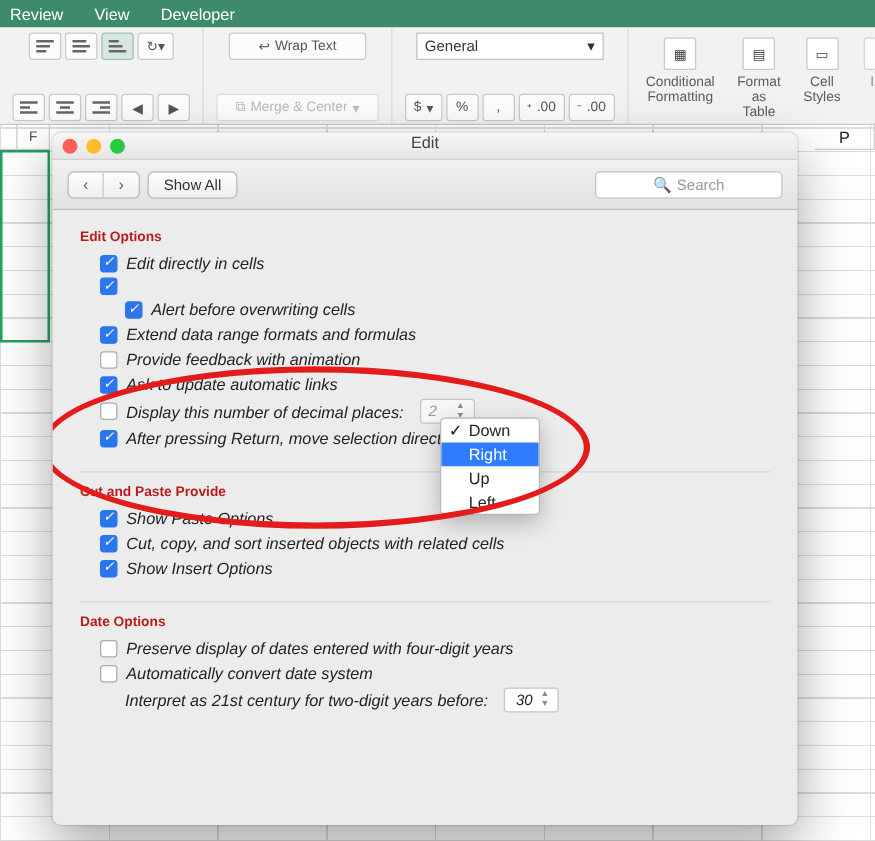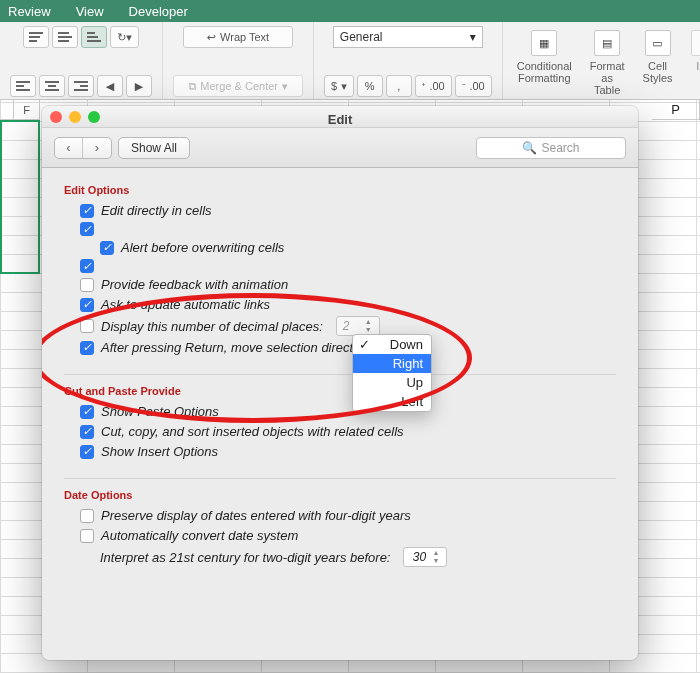--- a/index.html
+++ b/index.html
@@ -70,25 +70,24 @@
   }
   
   .prefwin {
     position:absolute; left:42px; top:106px; width:596px; height:554px;
     border-radius:7px; overflow:hidden;
     box-shadow:0 18px 45px rgba(0,0,0,.35), 0 0 0 1px rgba(0,0,0,.1);
     background:#ececec;
     display:flex; flex-direction:column;
   }
   .titlebar {
-    height:22px; display:flex; align-items:flex-end; justify-content:center;
+    height:22px; display:flex; align-items:flex-start; justify-content:center;
     font-size:13px; color:#424242; position:relative;
     background:linear-gradient(#f6f6f6,#e5e5e5);
     border-bottom:1px solid #d0d0d0;
-    font-weight:bold;
   }
   .traffic { position:absolute; left:8px; top:5px; display:flex; gap:7px;}
   .traffic i { width:12px; height:12px; border-radius:50%; display:block;}
   .tr-r{background:#ff5f57;} .tr-y{background:#ffbd2e;} .tr-g{background:#28c940;}
   .toolbar {
     height:40px; background:linear-gradient(#f0f0f0,#e2e2e2);
     border-bottom:1px solid #bcbcbc;
     display:flex; align-items:center; padding:0 12px; gap:6px;
   }
   .segbtn {
@@ -128,21 +127,21 @@
     width:44px; height:20px; border:1px solid #c4c4c4; background:#f7f7f7;
     display:inline-flex; align-items:center; padding:0 18px 0 6px;
     font-size:12px; color:#999; position:relative; border-radius:3px; margin-left:6px;
   }
   .num.enabled{background:#fff;color:#222;justify-content:center;}
   .num .st{position:absolute;right:2px;top:1px;width:12px;display:flex;flex-direction:column;font-size:7px;color:#888;line-height:8px;}
   
   .popup {
     position:absolute; width:80px; background:#fff; border:1px solid #b8b8b8;
     box-shadow:0 6px 18px rgba(0,0,0,.25);
-    border-radius:4px; font-size:13px; overflow:hidden; z-index:50;text-align:right;
+    border-radius:4px; font-size:13px; overflow:hidden; z-index:50;
   }
   .popup div { padding:2px 8px 2px 22px; position:relative;}
   .popup div.check::before{content:"✓"; position:absolute; left:6px;}
   .popup div.sel{background:#2f7cff;color:#fff;}
   hr.sep{border:none;border-top:1px solid #d4d4d4;margin:10px 0;}
   
   .redring {
     position:absolute; border:5px solid #e41b1b; border-radius:50%;
     pointer-events:none; z-index:60;
   }
@@ -286,20 +285,21 @@
           </div>
         <div class="opt">
             <span class="chk on"></span>
           </div>
         <div class="opt indent">
             <span class="chk on"></span>
             <span>Alert before overwriting cells</span>
           </div>
         <div class="opt">
             <span class="chk on"></span>
+            <span>Extend data range formats and formulas</span>
           </div>
         <div class="opt">
             <span class="chk"></span>
             <span>Provide feedback with animation</span>
           </div>
         <div class="opt">
             <span class="chk on"></span>
             <span>Ask to update automatic links</span>
           </div>
         <div class="opt">

